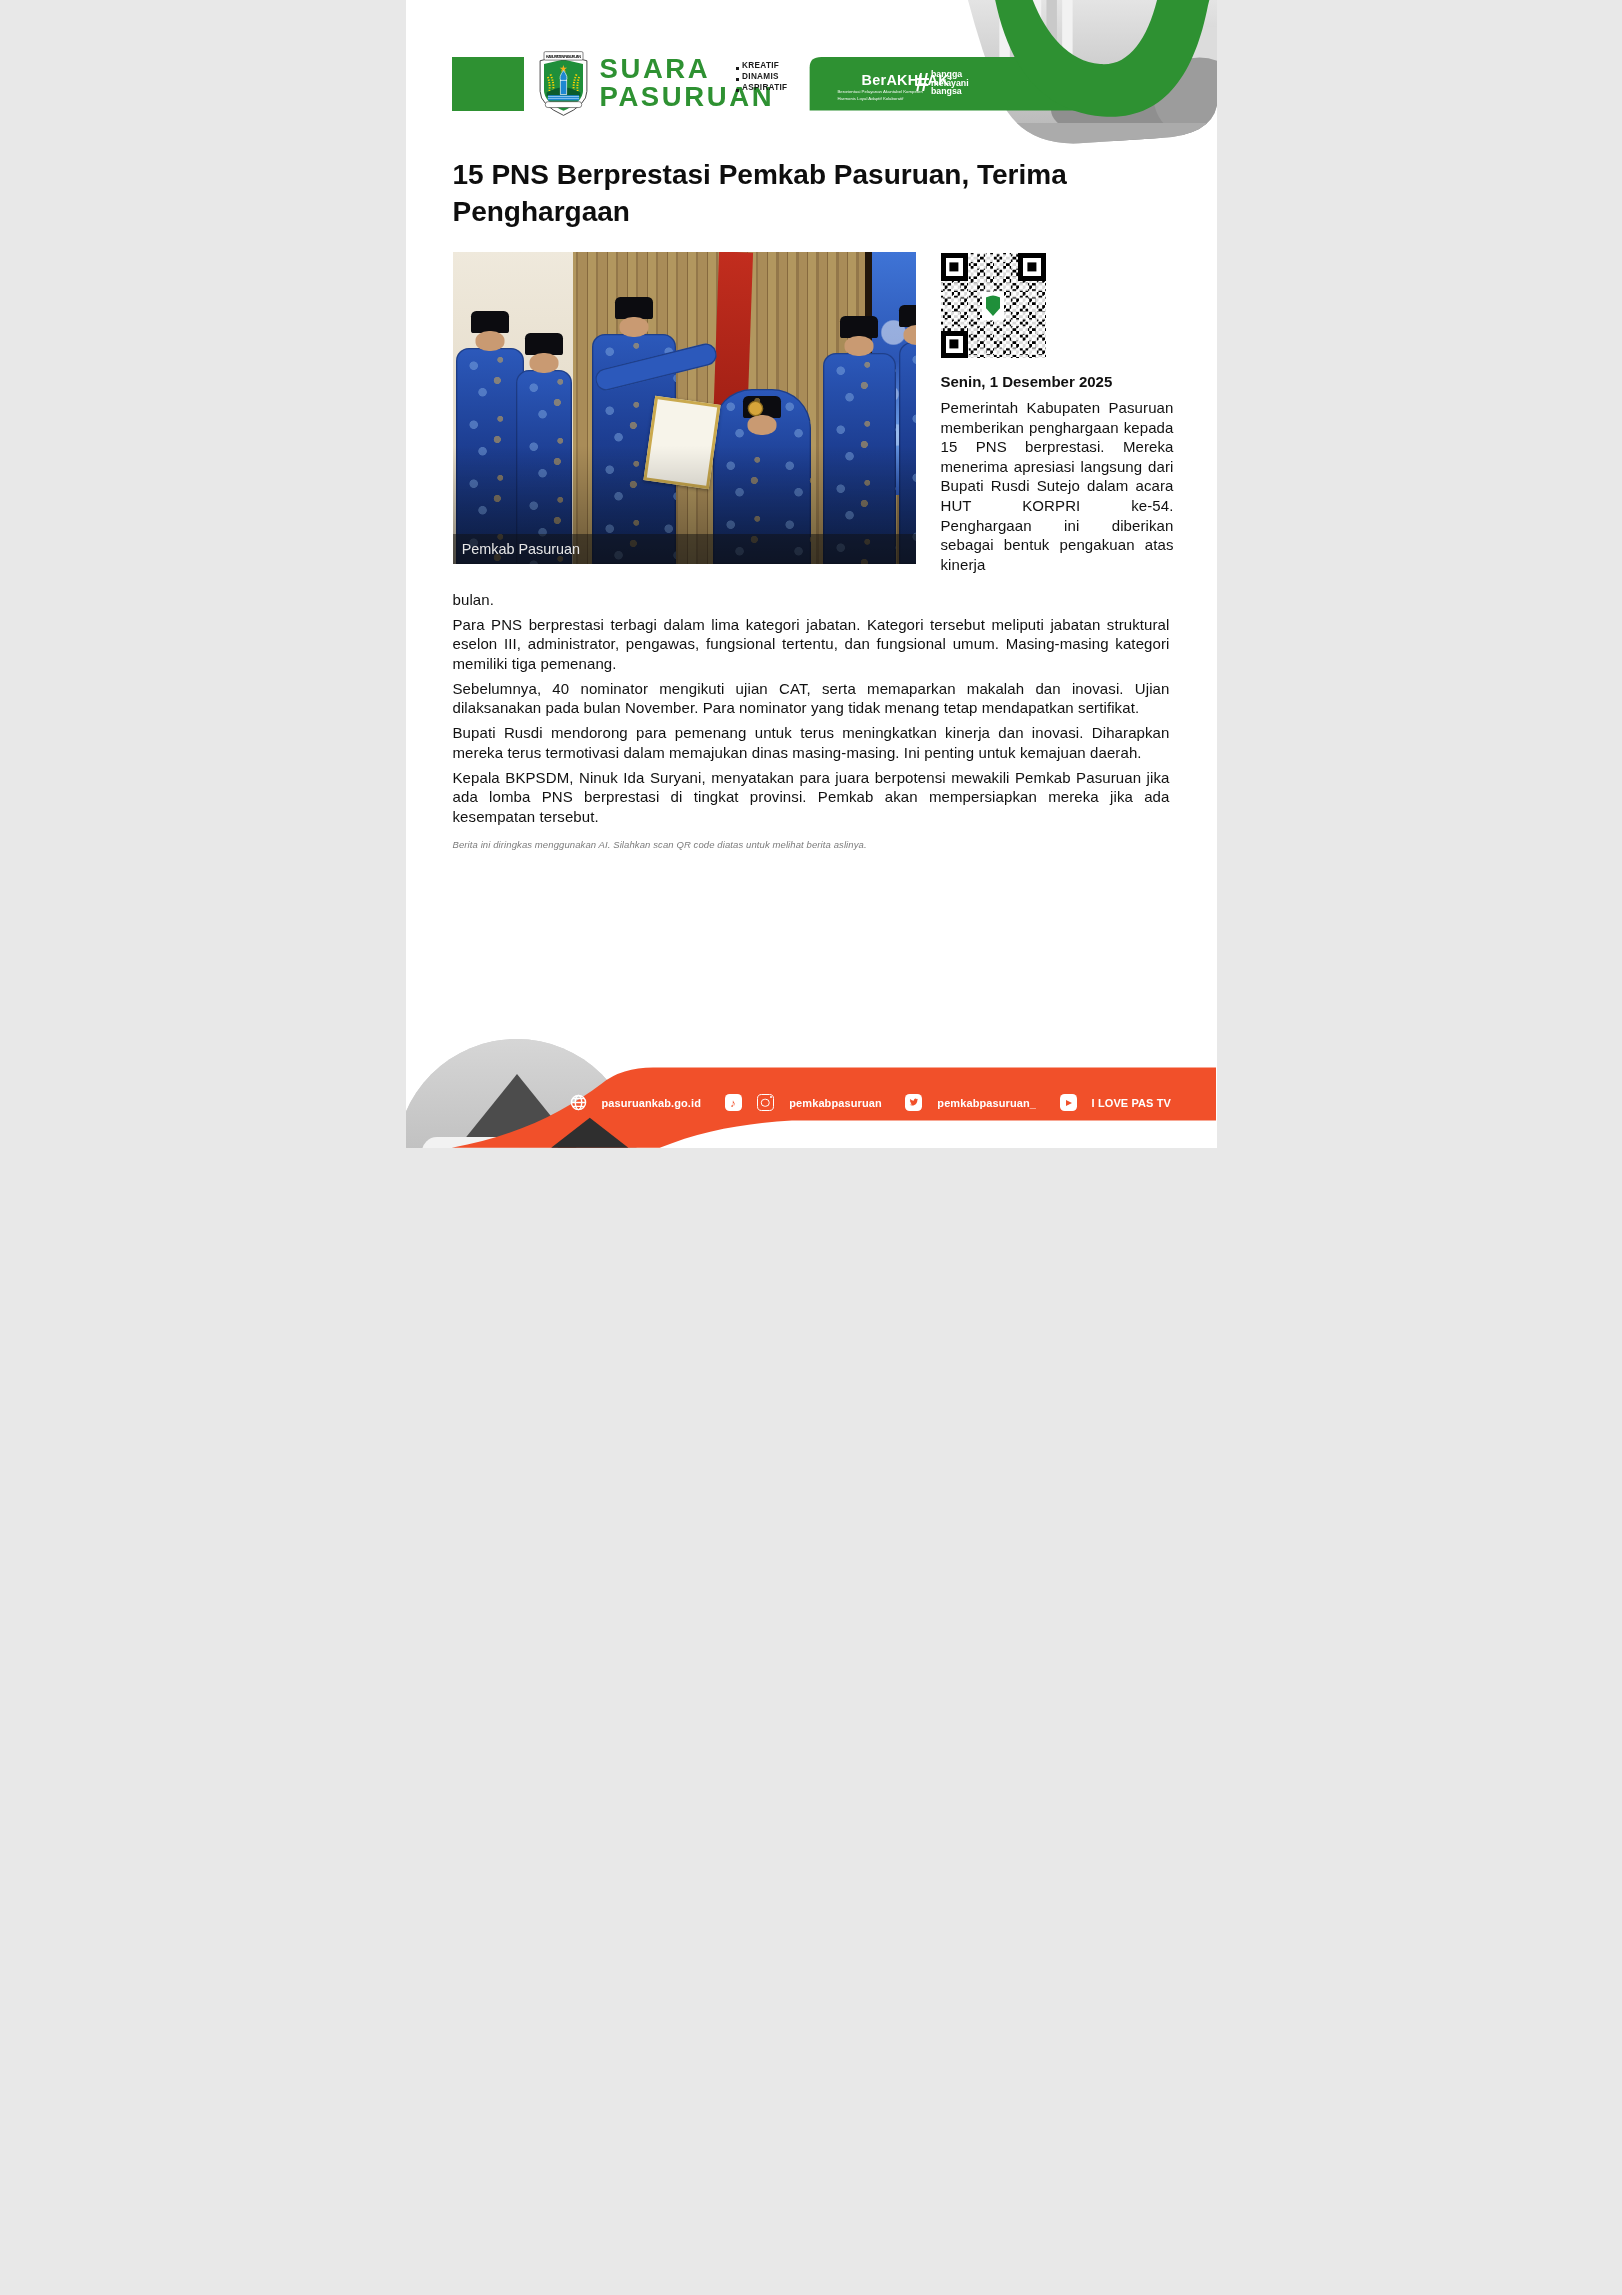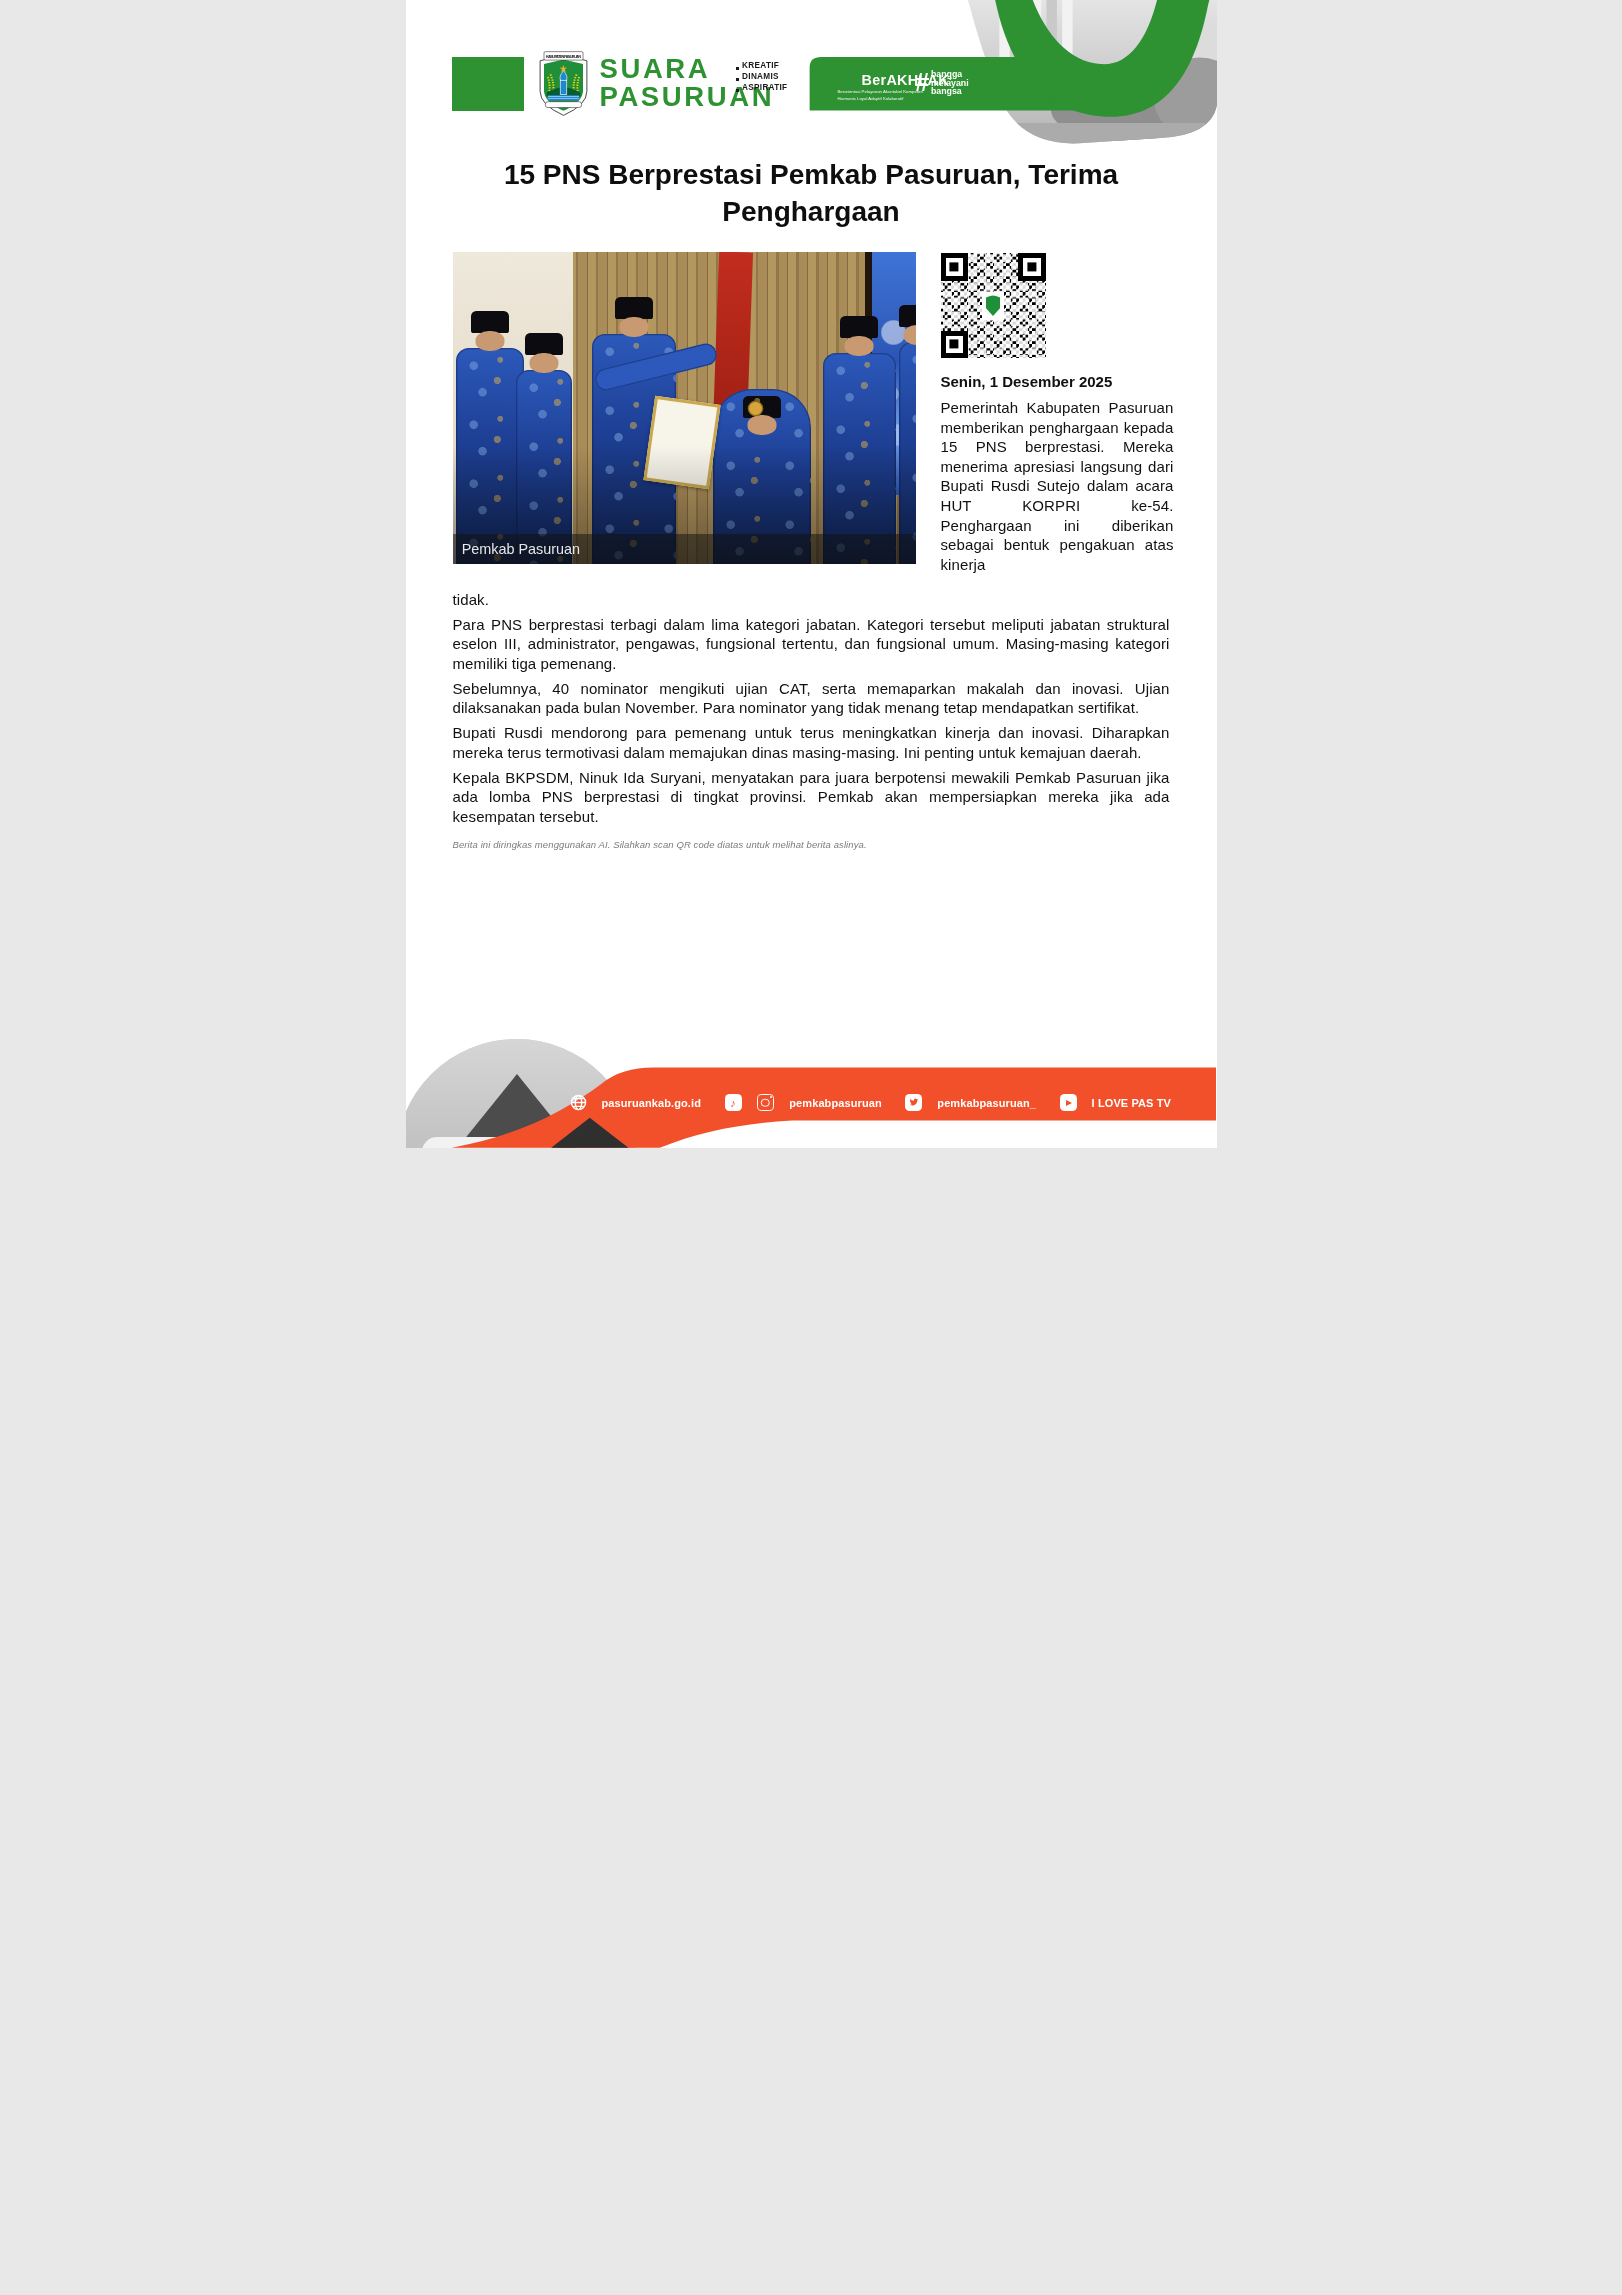--- a/index.html
+++ b/index.html
@@ -18,21 +18,21 @@
   .tagline .sq{width:3.3px;height:3.3px;background:#1a1a1a;margin-right:3.3px;display:inline-block;}
   .hdr-right-svg{position:absolute;left:393px;top:0;width:419px;height:157px;}
   .berakhlak{position:absolute;left:432px;top:72px;color:#fff;z-index:5;}
   .berakhlak .t{font-size:14.4px;font-weight:bold;letter-spacing:0.3px;padding-left:24px;}
   .berakhlak .chev{font-size:9.8px;font-weight:bold;position:relative;top:-3.9px;}
   .berakhlak .s{font-size:4.3px;margin-top:1.3px;line-height:5.2px;opacity:.95;}
   .hashtag{position:absolute;left:509px;top:69px;color:#fff;display:flex;z-index:5;}
   .hashtag .sym{font-size:26px;font-weight:bold;font-style:italic;line-height:26px;margin-right:2px;}
   .hashtag .words{font-size:8.8px;font-weight:bold;line-height:8.5px;padding-top:1.3px;}
   
-  .headline{position:absolute;left:47px;right:47px;top:156px;text-align:center;
+  .headline{position:absolute;left:47px;right:47px;top:156px;
             font-size:28px;font-weight:bold;color:#0e0e0e;line-height:37px;}
   
   .photo{position:absolute;left:47px;top:252px;width:463px;height:312px;overflow:hidden;background:#701a75;}
   .ph-wood{position:absolute;left:25%;top:0;right:0;bottom:0;
     background:repeating-linear-gradient(90deg,#b2975f 0 8.5px,#93774a 8.5px 10.5px,#a98c58 10.5px 19px,#86693e 19px 20px);}
   .ph-wall{position:absolute;left:0;top:0;width:26%;bottom:0;background:linear-gradient(#efe9dc,#ddd2bc);}
   .ph-flag{position:absolute;left:57%;top:0;width:34px;height:177px;background:linear-gradient(#c22d1e,#9f1f14);transform:rotate(2deg);}
   .ph-screen{position:absolute;right:0;top:0;width:9.5%;height:78%;
     background:linear-gradient(180deg,#3f74d6 0,#2b55b4 45%,#6fa0e8 75%,#2b55b4 100%);}
   .ph-screen:after{content:"";position:absolute;inset:8% 18%;
@@ -239,21 +239,21 @@
     <div class="finder f-bl"></div>
     <div class="qr-logo">
         <span></span>
       </div>
   </div>
 
   <div class="date">Senin, 1 Desember 2025</div>
   <div class="lead">Pemerintah Kabupaten Pasuruan memberikan penghargaan kepada 15 PNS berprestasi. Mereka menerima apresiasi langsung dari Bupati Rusdi Sutejo dalam acara HUT KORPRI ke-54. Penghargaan ini diberikan sebagai bentuk pengakuan atas kinerja</div>
 
   <div class="body-text">
-    <p>tidak.</p>
+    <p>bulan.</p>
     <p>Para PNS berprestasi terbagi dalam lima kategori jabatan. Kategori tersebut meliputi jabatan struktural eselon III, administrator, pengawas, fungsional tertentu, dan fungsional umum. Masing-masing kategori memiliki tiga pemenang.</p>
     <p>Sebelumnya, 40 nominator mengikuti ujian CAT, serta memaparkan makalah dan inovasi. Ujian dilaksanakan pada bulan November. Para nominator yang tidak menang tetap mendapatkan sertifikat.</p>
     <p>Bupati Rusdi mendorong para pemenang untuk terus meningkatkan kinerja dan inovasi. Diharapkan mereka terus termotivasi dalam memajukan dinas masing-masing. Ini penting untuk kemajuan daerah.</p>
     <p>Kepala BKPSDM, Ninuk Ida Suryani, menyatakan para juara berpotensi mewakili Pemkab Pasuruan jika ada lomba PNS berprestasi di tingkat provinsi. Pemkab akan mempersiapkan mereka jika ada kesempatan tersebut.</p>
     <div class="ai-note">Berita ini diringkas menggunakan AI. Silahkan scan QR code diatas untuk melihat berita aslinya.</div>
   </div>
 
   <div class="footer">
     <div class="mtn-circle">
       <div class="mtn-sky"></div>

